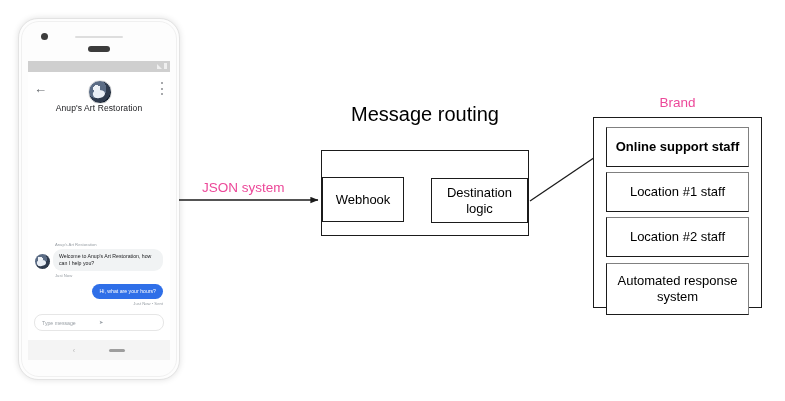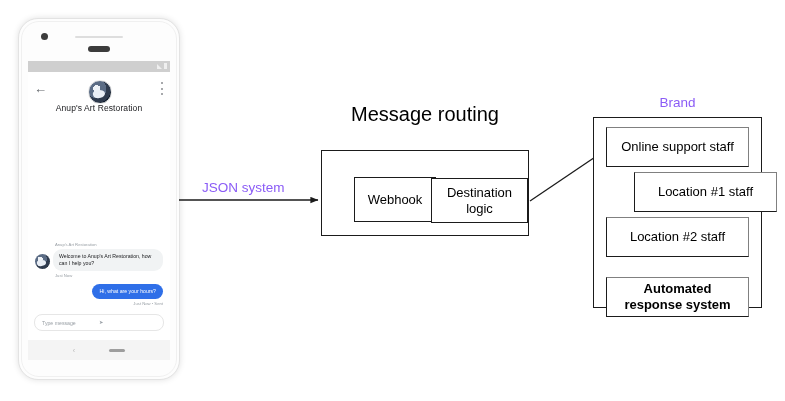--- a/index.html
+++ b/index.html
@@ -59,21 +59,21 @@
             border:1px solid #e6e6e6;border-radius:8px;display:flex;align-items:center;
             padding:0 7px;}
   .composer span{font-size:5.2px;color:#9aa0a6;flex:1;}
   .send-icon{font-size:9px;color:#9aa0a6;line-height:9px;}
   .navbar{position:absolute;left:9px;top:321px;width:142px;height:20px;background:#f4f4f4;
           display:flex;align-items:center;justify-content:center;gap:34px;}
   .nav-back{font-size:7px;color:#b9b9b9;}
   .nav-pill{width:16px;height:3px;border-radius:2px;background:#9e9e9e;}
 
   
-  .lbl{position:absolute;font-size:13.5px;color:#8b5cf6;white-space:nowrap;text-align:center;}
+  .lbl{position:absolute;font-size:13.5px;color:#ec4899;white-space:nowrap;text-align:center;}
   .title2{position:absolute;font-size:20px;line-height:19px;text-align:center;color:#000;}
 
   .boxo{position:absolute;border:1.3px solid #1b1b1b;background:#fff;box-sizing:border-box;}
   .boxi{position:absolute;border:1.3px solid #1b1b1b;background:#fff;box-sizing:border-box;
         border-top-color:#808080;border-right-color:#808080;
         display:flex;align-items:center;justify-content:center;text-align:center;
         font-size:13px;line-height:16px;color:#000;}
 
   svg.wires{position:absolute;left:0;top:0;width:785px;height:401px;overflow:visible;}
 </style>
@@ -148,29 +148,29 @@
   </svg>
 
   <span class="lbl" style="left:202px;top:180px;">JSON system</span>
 
   <div class="title2" style="left:325px;top:105px;width:200px;">
     <div>Message routing</div>
   </div>
 
   <div class="boxo" style="left:321px;top:150px;width:208px;height:86px;"></div>
 
-  <div class="boxi" style="left:322px;top:177px;width:82px;height:45px;border-top-color:#1b1b1b;border-right-color:#1b1b1b;margin-left:32px;">Webhook</div>
+  <div class="boxi" style="left:322px;top:177px;width:82px;height:45px;border-top-color:#1b1b1b;border-right-color:#1b1b1b;">Webhook</div>
 
   <div class="boxi" style="left:431px;top:178px;width:97px;height:45px;border-top-color:#1b1b1b;border-right-color:#1b1b1b;padding:0 4px;">Destination logic</div>
 
   <div class="lbl" style="left:593px;top:95px;width:169px;">Brand</div>
 
   <div class="boxo" style="left:593px;top:117px;width:169px;height:191px;"></div>
 
-  <div class="boxi" style="left:606px;top:127px;width:143px;height:40px;padding:0 6px;">Online support staff</div>
+  <div class="boxi" style="left:606px;top:127px;width:143px;height:40px;padding:0 6px;font-weight:bold;">Online support staff</div>
 
-  <div class="boxi" style="left:634px;top:172px;width:143px;height:40px;padding:0 6px;">Location #1 staff</div>
+  <div class="boxi" style="left:606px;top:172px;width:143px;height:40px;padding:0 6px;">Location #1 staff</div>
 
   <div class="boxi" style="left:606px;top:217px;width:143px;height:40px;padding:0 6px;text-align:center;">Location #2 staff</div>
 
-  <div class="boxi" style="left:606px;top:277px;width:143px;height:40px;padding:0 6px;font-weight:bold;">Automated response system</div>
+  <div class="boxi" style="left:606px;top:263px;width:143px;height:52px;padding:0 6px;">Automated response system</div>
 
 </div>
 
 </body></html>

